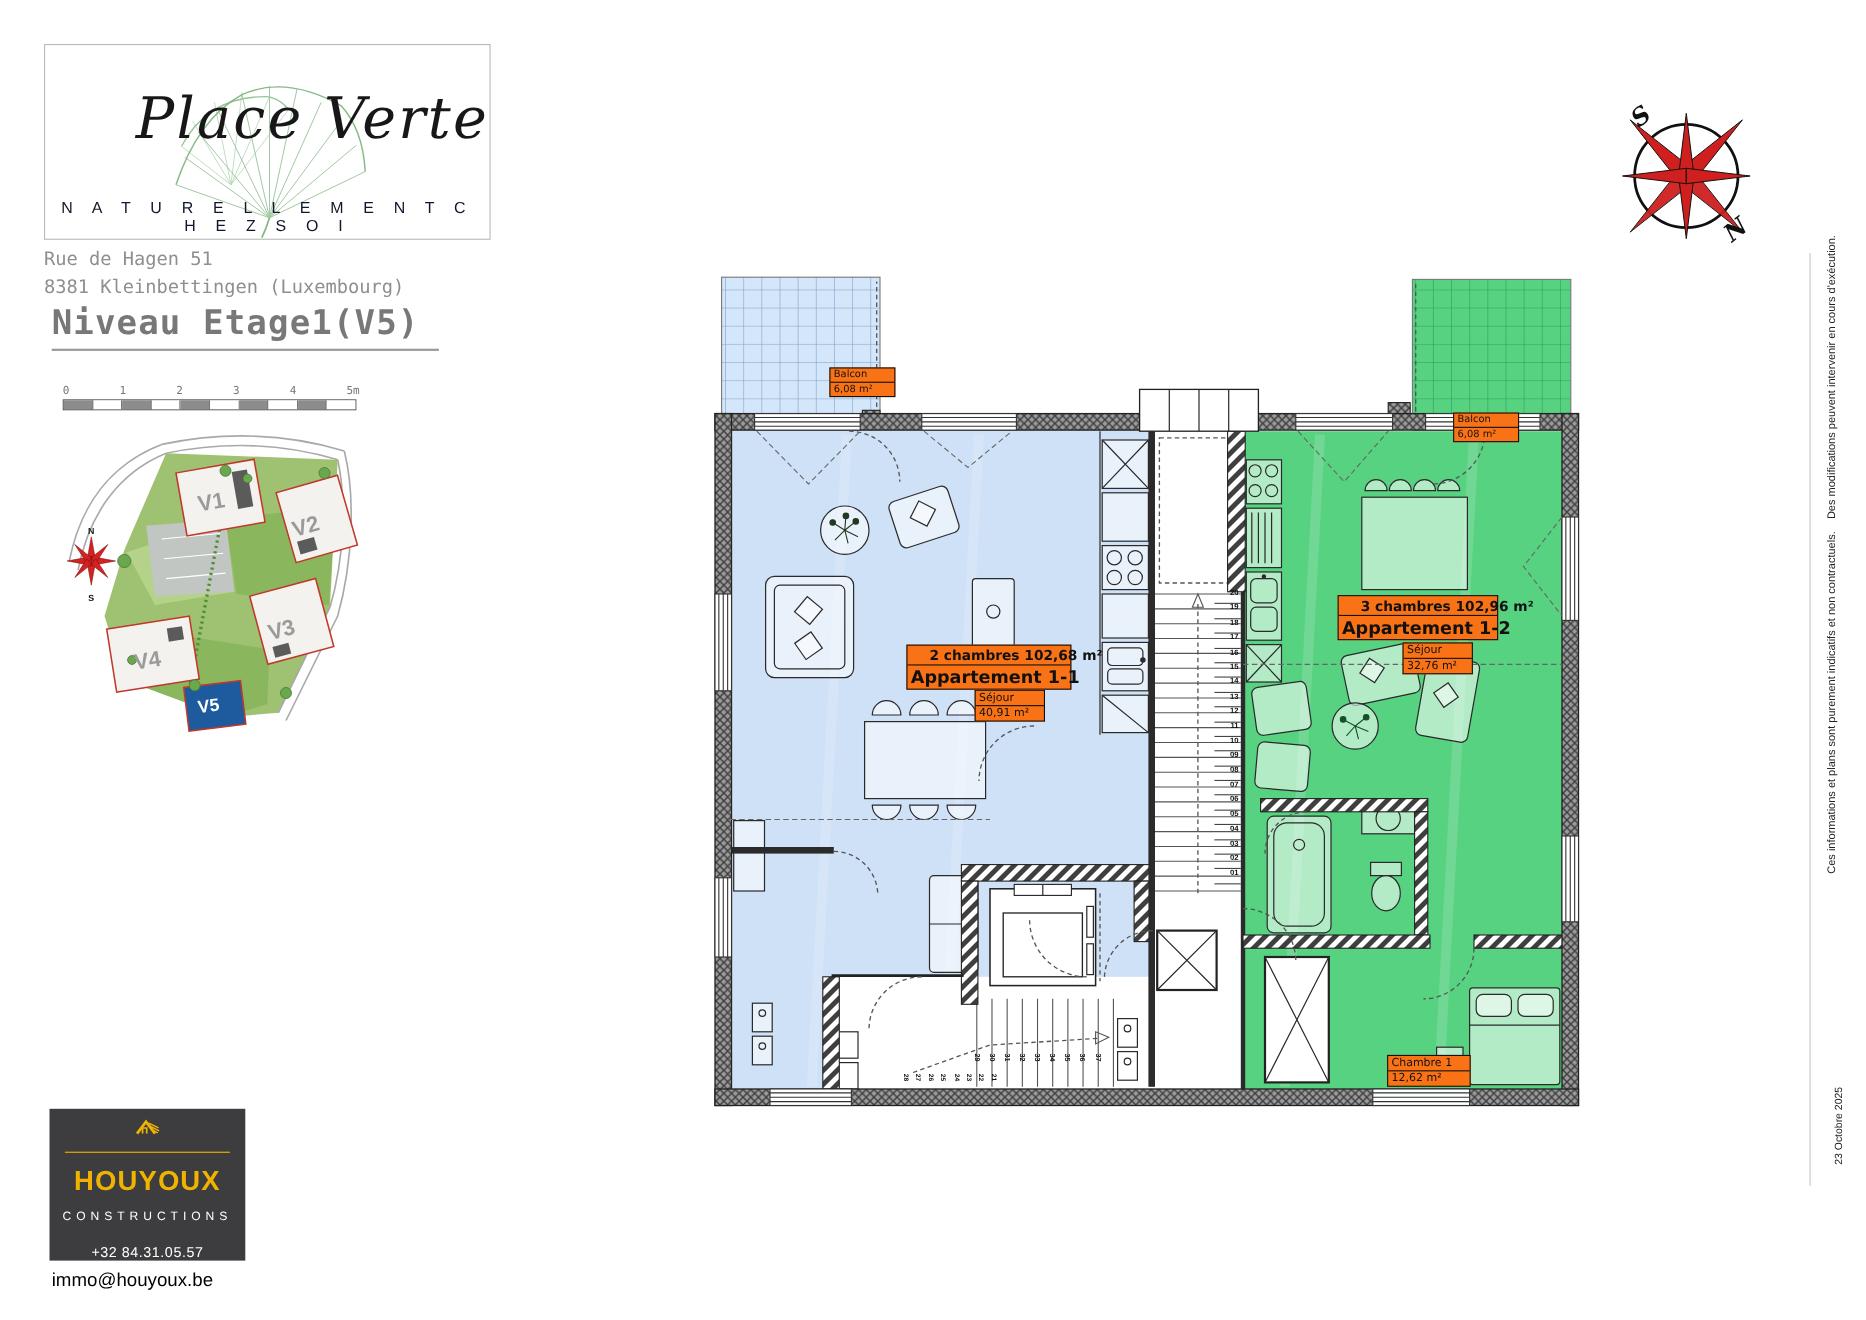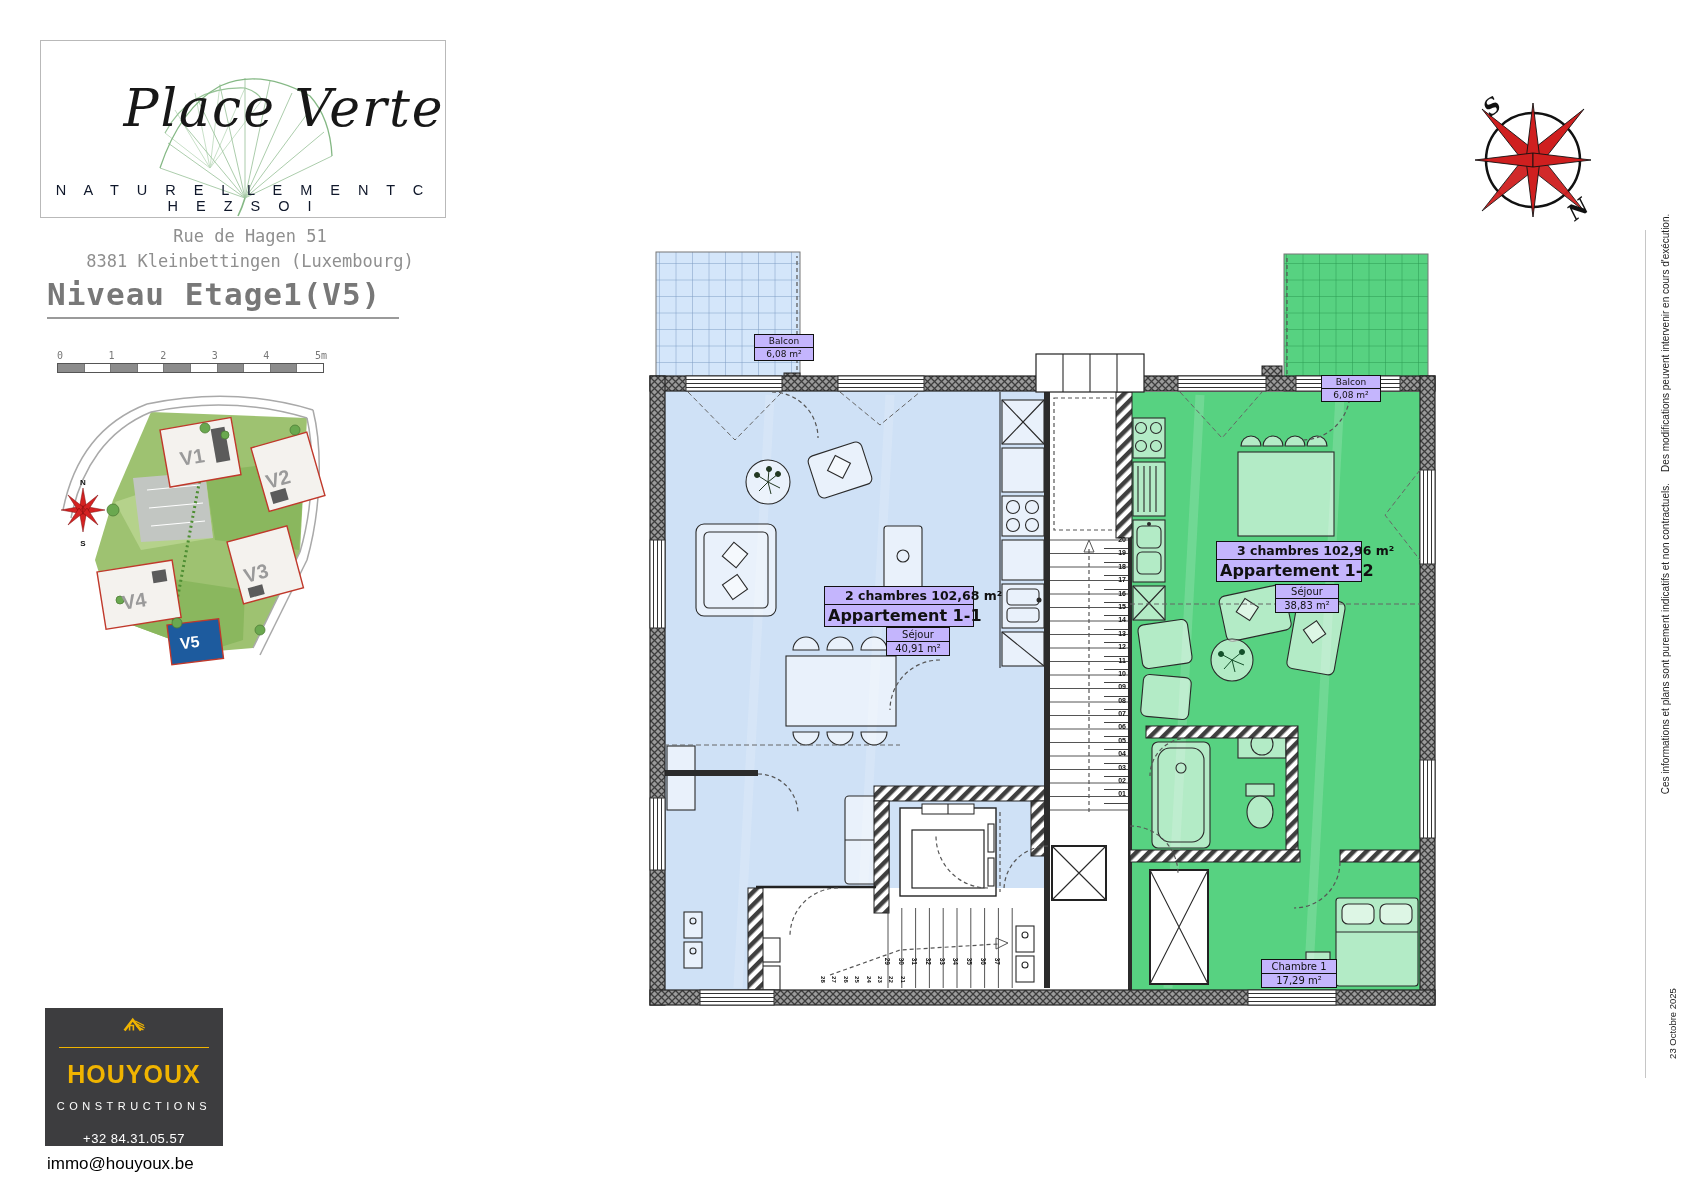--- a/index.html
+++ b/index.html
@@ -7,21 +7,21 @@
          font-family:"Liberation Sans",sans-serif;}
   .abs{position:absolute;}
 
   
   .logo-box{left:40px;top:40px;width:404px;height:176px;border:1px solid #b9b9b9;background:#fff;}
   .logo-script{left:40px;top:78px;width:488px;text-align:center;
     font-family:"DejaVu Serif",serif;font-style:italic;font-weight:500;
     font-size:52px;color:#171717;letter-spacing:2px;z-index:3;}
   .logo-tagline{left:48px;top:182px;width:390px;text-align:center;font-size:14.5px;
     letter-spacing:7px;color:#0f172a;z-index:3;}
-  .addr{left:40px;top:224px;width:420px;text-align:center;font-family:"DejaVu Sans Mono",monospace;
+  .addr{left:40px;top:224px;width:420px;font-family:"DejaVu Sans Mono",monospace;
     font-size:17px;color:#8f8f8f;line-height:25px;}
   .sheet-title{left:47px;top:276px;font-family:"DejaVu Sans Mono",monospace;font-weight:bold;
     font-size:31px;color:#787878;letter-spacing:1px;}
   .title-rule{left:47px;top:317px;width:352px;height:2px;background:#9a9a9a;}
 
   
   .scale-labels{left:57px;top:350px;width:270px;display:flex;justify-content:space-between;
     font-family:"DejaVu Sans Mono",monospace;font-size:10px;color:#777;}
   .scale-bar{left:57px;top:363px;width:265px;height:8px;border:1px solid #555;display:flex;}
   .scale-bar div{flex:1;border-right:1px solid #777;}
@@ -43,21 +43,21 @@
   .hy-email{left:47px;top:1154px;font-size:17px;color:#000;}
 
   
   .frame-line{left:1645px;top:230px;width:1px;height:848px;background:#c6c6c6;}
   .disclaimer{left:1338px;top:496px;width:660px;height:16px;transform:rotate(-90deg);
     font-size:10px;color:#222;text-align:center;white-space:pre;}
   .plan-date{left:1630px;top:1018px;width:84px;transform:rotate(-90deg);
     font-size:9.5px;color:#222;text-align:center;}
 
   
-  .plan-label{position:absolute;background:#c4b5fd;border:1.4px solid #111;text-align:center;
+  .plan-label{position:absolute;background:#f97316;border:1.4px solid #111;text-align:left;
     font-family:"DejaVu Sans",sans-serif;color:#111;z-index:6;}
   .plan-label .r1{border-bottom:1.4px solid #111;padding:1px 3px;white-space:nowrap;}
   .plan-label .r2{padding:1px 3px;white-space:nowrap;}
   .apt .r1{font-size:12.5px;font-weight:600;padding-left:20px;}
   .apt .r2{font-size:16px;font-weight:600;}
   .sm .r1,.sm .r2{font-size:10px;}
   .xs .r1,.xs .r2{font-size:9px;}
 
   
   .cor-nums{left:1104px;top:536px;display:flex;flex-direction:column;z-index:5;}
@@ -509,33 +509,33 @@
   <div class="plan-label sm" style="left:886px;top:627px;width:62px">
     <div class="r1">Séjour</div>
     <div class="r2">40,91 m²</div>
   </div>
   <div class="plan-label apt" style="left:1216px;top:541px;width:144px">
     <div class="r1">3 chambres  102,96 m²</div>
     <div class="r2">Appartement 1-2</div>
   </div>
   <div class="plan-label sm" style="left:1275px;top:584px;width:62px">
     <div class="r1">Séjour</div>
-    <div class="r2">38,83 m²</div>
+    <div class="r2">32,76 m²</div>
   </div>
   <div class="plan-label xs" style="left:754px;top:334px;width:58px">
     <div class="r1">Balcon</div>
     <div class="r2">6,08 m²</div>
   </div>
   <div class="plan-label xs" style="left:1321px;top:375px;width:58px">
     <div class="r1">Balcon</div>
     <div class="r2">6,08 m²</div>
   </div>
   <div class="plan-label sm" style="left:1261px;top:959px;width:74px">
     <div class="r1">Chambre 1</div>
-    <div class="r2">17,29 m²</div>
+    <div class="r2">12,62 m²</div>
   </div>
 
   <div class="abs cor-nums">
       <span>20</span>
       <span>19</span>
       <span>18</span>
       <span>17</span>
       <span>16</span>
       <span>15</span>
       <span>14</span>

